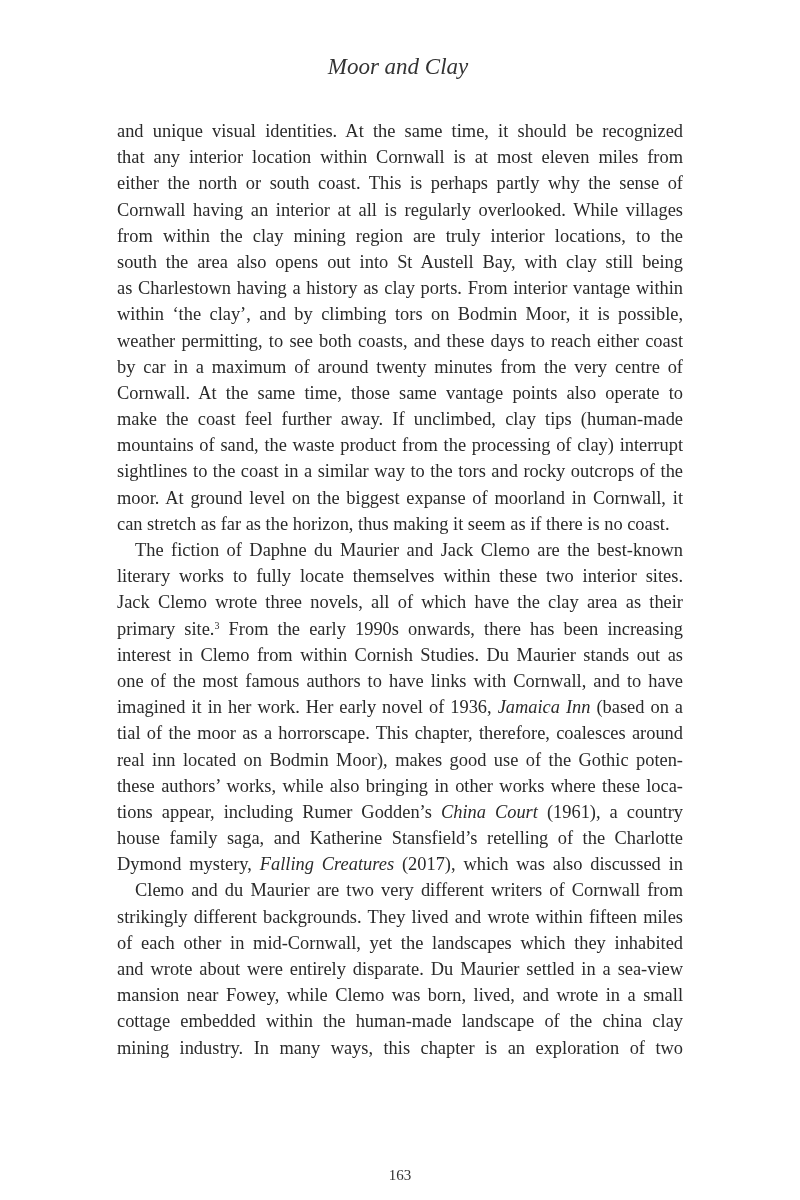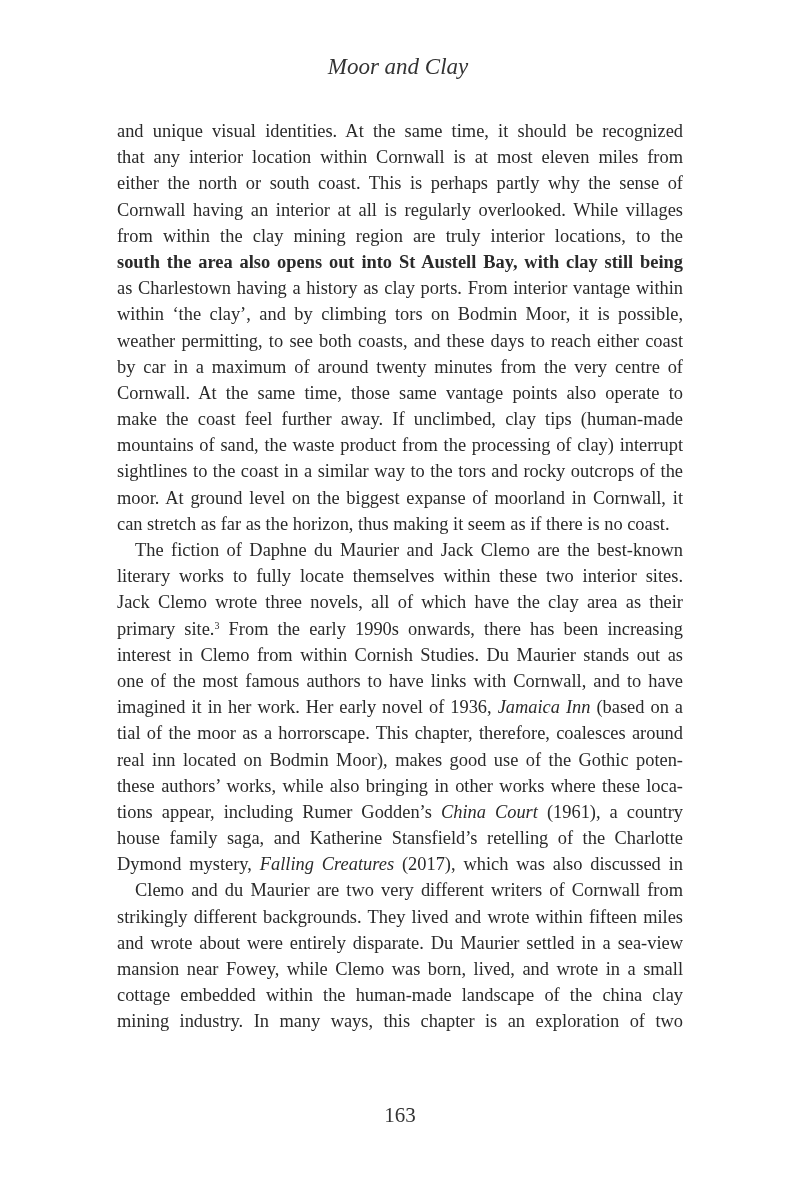--- a/index.html
+++ b/index.html
@@ -54,41 +54,41 @@
       font-style: italic;
     }
     sup {
       font-size: 10px;
       vertical-align: top;
       position: relative;
       top: -3px;
     }
     .folio {
       position: absolute;
-      top: 1103px;
+      top: 1167px;
       left: 0;
       width: 800px;
       text-align: center;
-      font-size: 21px;
+      font-size: 15px;
       color: #333;
     }
   </style>
 </head>
 <body>
 
 <div class="running-head">Moor and Clay</div>
 
 <div class="body-text" id="body-text">
     <div>
       <span class="line"><span class="seg" style="white-space: normal;">and unique visual identities. At the same time, it should be recognized</span></span>
       <span class="line"><span class="seg" style="white-space: normal;">that any interior location within Cornwall is at most eleven miles from</span></span>
       <span class="line"><span class="seg" style="white-space: normal;">either the north or south coast. This is perhaps partly why the sense of</span></span>
       <span class="line"><span class="seg" style="white-space: normal;">Cornwall having an interior at all is regularly overlooked. While villages</span></span>
       <span class="line"><span class="seg" style="white-space: normal;">from within the clay mining region are truly interior locations, to the</span></span>
-      <span class="line"><span class="seg" style="white-space: normal; font-weight: bold;">south the area also opens out into St Austell Bay, with clay still being</span></span>
+      <span class="line"><span class="seg" style="white-space: normal;">south the area also opens out into St Austell Bay, with clay still being</span></span>
       <span class="line"><span class="seg" style="white-space: normal;">as Charlestown having a history as clay ports. From interior vantage within</span></span>
       <span class="line"><span class="seg" style="white-space: normal;">within ‘the clay’, and by climbing tors on Bodmin Moor, it is possible,</span></span>
       <span class="line"><span class="seg" style="white-space: normal;">weather permitting, to see both coasts, and these days to reach either coast</span></span>
       <span class="line"><span class="seg" style="white-space: normal;">by car in a maximum of around twenty minutes from the very centre of</span></span>
       <span class="line"><span class="seg" style="white-space: normal;">Cornwall. At the same time, those same vantage points also operate to</span></span>
       <span class="line"><span class="seg" style="white-space: normal;">make the coast feel further away. If unclimbed, clay tips (human-made</span></span>
       <span class="line"><span class="seg" style="white-space: normal;">mountains of sand, the waste product from the processing of clay) interrupt</span></span>
       <span class="line"><span class="seg" style="white-space: normal;">sightlines to the coast in a similar way to the tors and rocky outcrops of the</span></span>
       <span class="line"><span class="seg" style="white-space: normal;">moor. At ground level on the biggest expanse of moorland in Cornwall, it</span></span>
       <span class="line last"><span class="seg" style="white-space: normal;">can stretch as far as the horizon, thus making it seem as if there is no coast.</span></span>
@@ -104,20 +104,21 @@
       <span class="line"><span class="seg" style="white-space: normal;">tial of the moor as a horrorscape. This chapter, therefore, coalesces around</span></span>
       <span class="line"><span class="seg" style="white-space: normal;">real inn located on Bodmin Moor), makes good use of the Gothic poten-</span></span>
       <span class="line"><span class="seg" style="white-space: normal;">these authors’ works, while also bringing in other works where these loca-</span></span>
       <span class="line"><span class="seg" style="white-space: normal;">tions appear, including Rumer Godden’s </span><span class="seg it">China Court</span><span class="seg" style="white-space: normal;"> (1961), a country</span></span>
       <span class="line"><span class="seg" style="white-space: normal;">house family saga, and Katherine Stansfield’s retelling of the Charlotte</span></span>
       <span class="line"><span class="seg" style="white-space: normal;">Dymond mystery, </span><span class="seg it">Falling Creatures</span><span class="seg" style="white-space: normal;"> (2017), which was also discussed in</span></span>
     </div>
     <div>
       <span class="line indent"><span class="seg" style="white-space: normal;">Clemo and du Maurier are two very different writers of Cornwall from</span></span>
       <span class="line"><span class="seg" style="white-space: normal;">strikingly different backgrounds. They lived and wrote within fifteen miles</span></span>
+      <span class="line"><span class="seg" style="white-space: normal;">of each other in mid-Cornwall, yet the landscapes which they inhabited</span></span>
       <span class="line"><span class="seg" style="white-space: normal;">and wrote about were entirely disparate. Du Maurier settled in a sea-view</span></span>
       <span class="line"><span class="seg" style="white-space: normal;">mansion near Fowey, while Clemo was born, lived, and wrote in a small</span></span>
       <span class="line"><span class="seg" style="white-space: normal;">cottage embedded within the human-made landscape of the china clay</span></span>
       <span class="line"><span class="seg" style="white-space: normal;">mining industry. In many ways, this chapter is an exploration of two</span></span>
     </div>
   </div>
 
 <div class="folio">163</div>
 
 </body></html>

